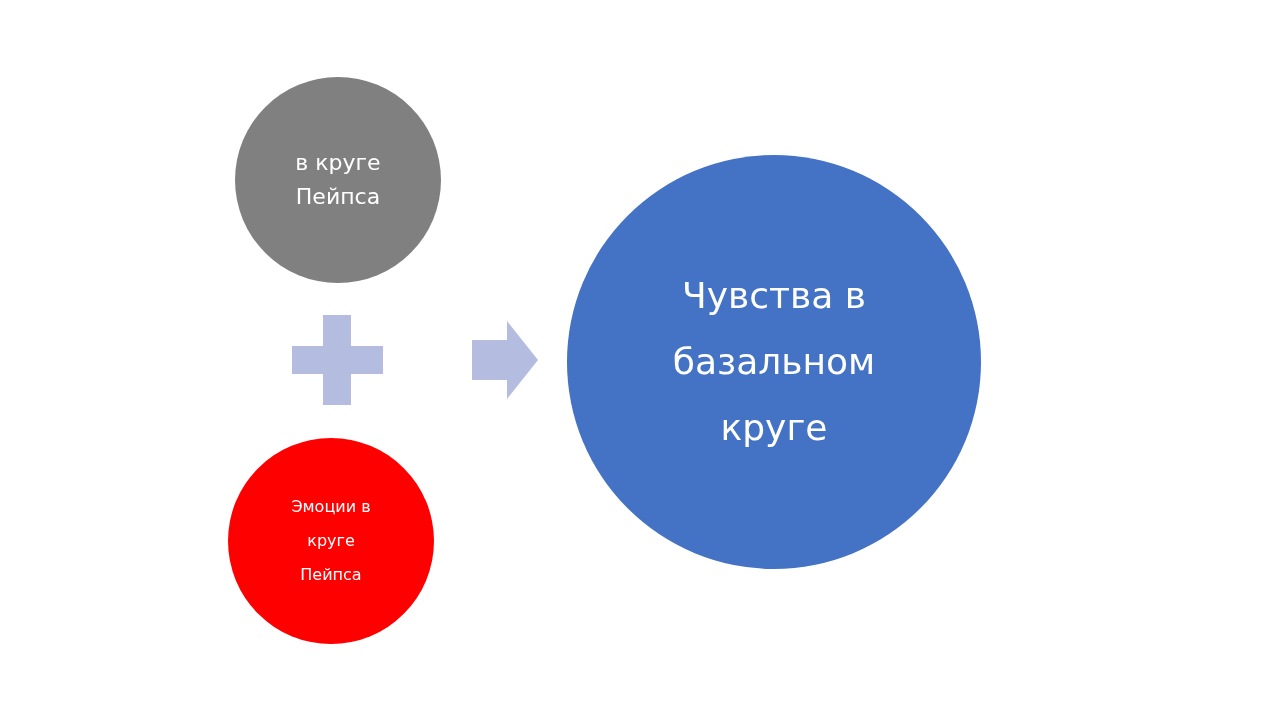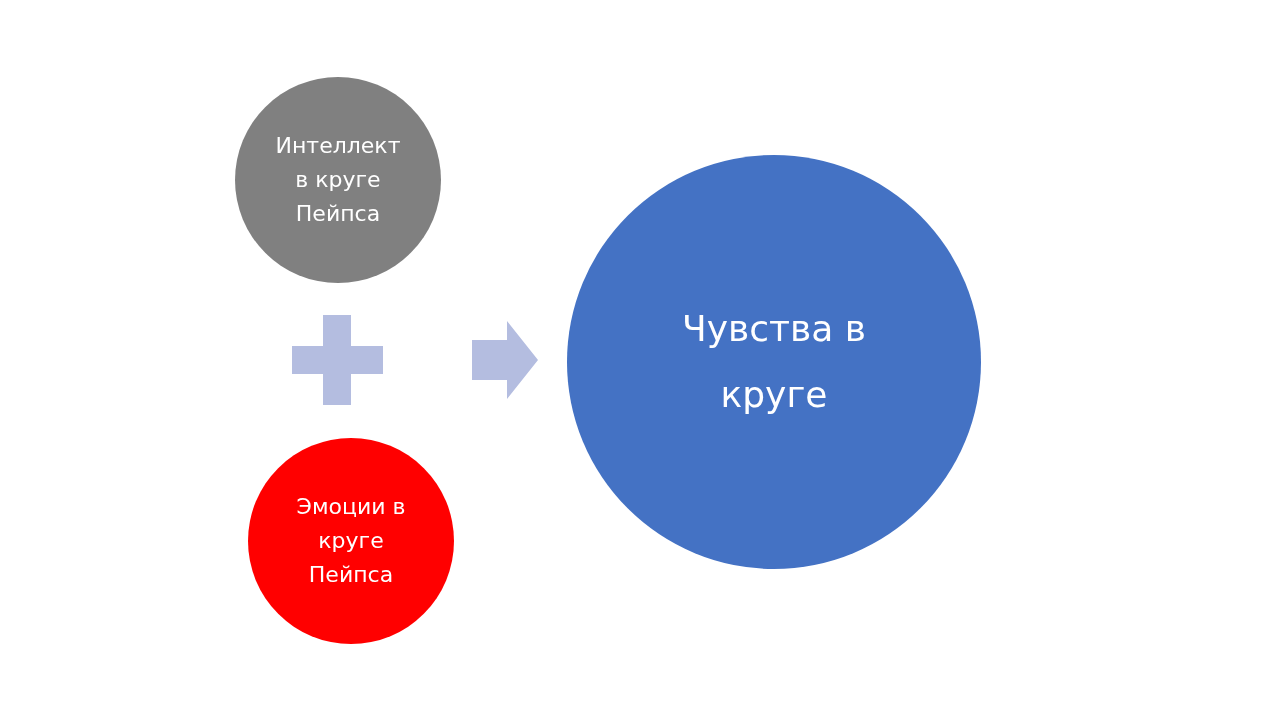--- a/index.html
+++ b/index.html
@@ -1,29 +1,28 @@
 <!DOCTYPE html>
 <html><head>
 <meta charset="utf-8">
 <style>
   html, body { margin:0; padding:0; background:#ffffff; }
   body { width:1280px; height:720px; position:relative; overflow:hidden; font-family:"DejaVu Sans", sans-serif; }
   .circle { position:absolute; border-radius:50%; display:flex; align-items:center; justify-content:center; text-align:center; color:#ffffff; }
   .circle span { display:block; }
   #c-gray { left:235px; top:77px; width:206px; height:206px; font-size:22px; line-height:34px; }
-  #c-red { left:248px; top:438px; width:206px; height:206px; font-size:22px; line-height:34px; }
+  #c-red { left:228px; top:438px; width:206px; height:206px; font-size:16px; line-height:34px; }
   #c-blue { left:567px; top:155px; width:414px; height:414px; font-size:36px; line-height:66px; }
   .shape { position:absolute; }
 </style>
 </head>
 <body>
 
 <div id="c-gray" class="circle" style="background:#808080;">
   <div>
-    <span>Интеллект</span>
     <span>в круге</span>
     <span>Пейпса</span>
   </div>
 </div>
 
 <svg class="shape" style="left:292px; top:315px;" width="91" height="90" viewBox="0 0 91 90">
   <path d="M31 0 H59 V31 H91 V59 H59 V90 H31 V59 H0 V31 H31 Z" fill="#b4bde0"></path>
 </svg>
 
 <svg class="shape" style="left:472px; top:321px;" width="66" height="78" viewBox="0 0 66 78">
@@ -34,15 +33,16 @@
   <div>
     <span>Эмоции в</span>
     <span>круге</span>
     <span>Пейпса</span>
   </div>
 </div>
 
 <div id="c-blue" class="circle" style="background:#4472c4;">
   <div>
     <span>Чувства в</span>
+    <span>базальном</span>
     <span>круге</span>
   </div>
 </div>
 
 </body></html>

